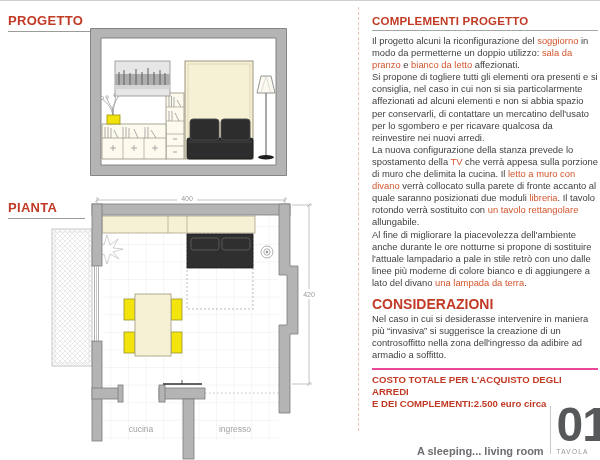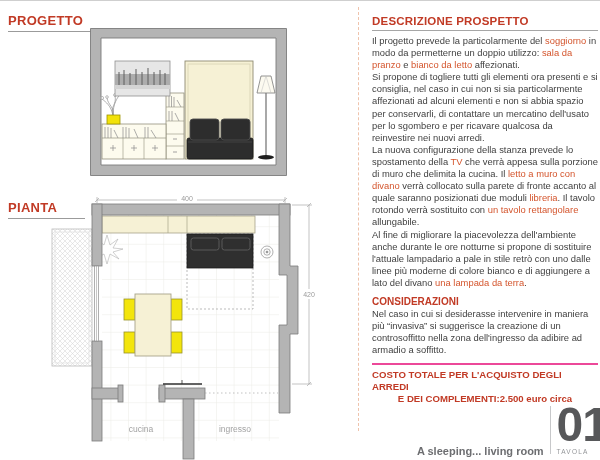--- a/index.html
+++ b/index.html
@@ -19,28 +19,28 @@
   }
   .right-col{position:absolute;left:372px;top:14px;width:226px;}
   .desc-heading{
     font-size:11.5px;font-weight:bold;color:var(--heading-red,#c13a25);
     margin:0 0 3px 0;letter-spacing:.2px;
   }
   .heading-rule{border-top:1px solid #a6a6a6;margin-bottom:4px;}
   .desc-par{font-size:9.4px;line-height:12.1px;color:var(--body-text,#3f3f3f);}
   .hl{color:var(--highlight-orange,#d4552d);font-weight:normal;}
   .considerazioni-heading{
-    font-size:10px;font-weight:bold;color:var(--heading-red,#c13a25);
+    font-size:14px;font-weight:bold;color:var(--heading-red,#c13a25);
     margin:7px 0 1px 0;
   }
   .cost-block{border-top:2px solid #ec4899;margin-top:7px;padding-top:4px;}
   .cost-line1,.cost-line2{
     font-size:9.6px;font-weight:bold;color:var(--heading-red,#c13a25);line-height:12px;
   }
-  .cost-line2{display:flex;justify-content:center;}
+  .cost-line2{display:flex;justify-content:flex-start;}
   .titleblock{position:absolute;left:398px;top:404px;width:210px;display:flex;}
   .tb-text{width:150px;text-align:right;}
   .tb-title{font-size:11px;font-weight:bold;color:var(--titleblock-gray,#6d6e71);line-height:12.5px;margin-top:40px;}
   .tb-meta{display:flex;justify-content:space-between;width:64px;margin:2px 40px 0 auto;font-size:6.8px;}
   .tb-meta .lbl{color:#a7a9ac;}
   .tb-meta .val{color:#808285;}
   .tb-divider{width:1px;background:#c7c8ca;margin:1px 6px 0 6px;height:48px;}
   .tb-sheet{white-space:nowrap;}
   .tb-number{
     font-size:48px;line-height:40px;font-weight:bold;
@@ -251,24 +251,24 @@
     <rect x="259" y="98" width="20" height="10" fill="#ffffff"></rect>
     <text x="269" y="106" font-size="7" fill="#9b9b9b" text-anchor="middle">420</text>
 
     <text x="101" y="241" font-size="8.5" fill="#a3a3a3" text-anchor="middle">cucina</text>
     <text x="195" y="241" font-size="8.5" fill="#a3a3a3" text-anchor="middle">ingresso</text>
   </svg>
 
   <div class="center-divider"></div>
 
   <div class="right-col">
-    <h1 class="desc-heading">DESCRIZIONE PROSPETTO</h1>
+    <h1 class="desc-heading">COMPLEMENTI PROGETTO</h1>
     <div class="heading-rule"></div>
 
-    <div class="desc-par"><span>Il progetto prevede la particolarmente del </span><span class="hl">soggiorno</span><span> in modo da permetterne un doppio utilizzo: </span><span class="hl">sala da pranzo</span><span> e </span><span class="hl">bianco da letto</span><span> affezionati.</span></div>
+    <div class="desc-par"><span>Il progetto alcuni la riconfigurazione del </span><span class="hl">soggiorno</span><span> in modo da permetterne un doppio utilizzo: </span><span class="hl">sala da pranzo</span><span> e </span><span class="hl">bianco da letto</span><span> affezionati.</span></div>
     <div class="desc-par"><span>Si propone di togliere tutti gli elementi ora presenti e si consiglia, nel caso in cui non si sia particolarmente affezionati ad alcuni elementi e non si abbia spazio per conservarli, di contattare un mercatino dell'usato per lo sgombero e per ricavare qualcosa da reinvestire nei nuovi arredi.</span></div>
     <div class="desc-par"><span>La nuova configurazione della stanza prevede lo spostamento della </span><span class="hl">TV</span><span> che verrà appesa sulla porzione di muro che delimita la cucina. Il </span><span class="hl">letto a muro con divano</span><span> verrà collocato sulla parete di fronte accanto al quale saranno posizionati due moduli </span><span class="hl">libreria</span><span>. Il tavolo rotondo verrà sostituito con </span><span class="hl">un tavolo rettangolare</span><span> allungabile.</span></div>
     <div class="desc-par"><span>Al fine di migliorare la piacevolezza dell'ambiente anche durante le ore notturne si propone di sostituire l'attuale lampadario a pale in stile retrò con uno dalle linee più moderne di colore bianco e di aggiungere a lato del divano </span><span class="hl">una lampada da terra</span><span>.</span></div>
 
     <h2 class="considerazioni-heading">CONSIDERAZIONI</h2>
     <div class="desc-par">Nel caso in cui si desiderasse intervenire in maniera più “invasiva” si suggerisce la creazione di un controsoffitto nella zona dell'ingresso da adibire ad armadio a soffitto.</div>
 
     <div class="cost-block">
       <div class="cost-line1">COSTO TOTALE PER L'ACQUISTO DEGLI ARREDI</div>
       <div class="cost-line2">

